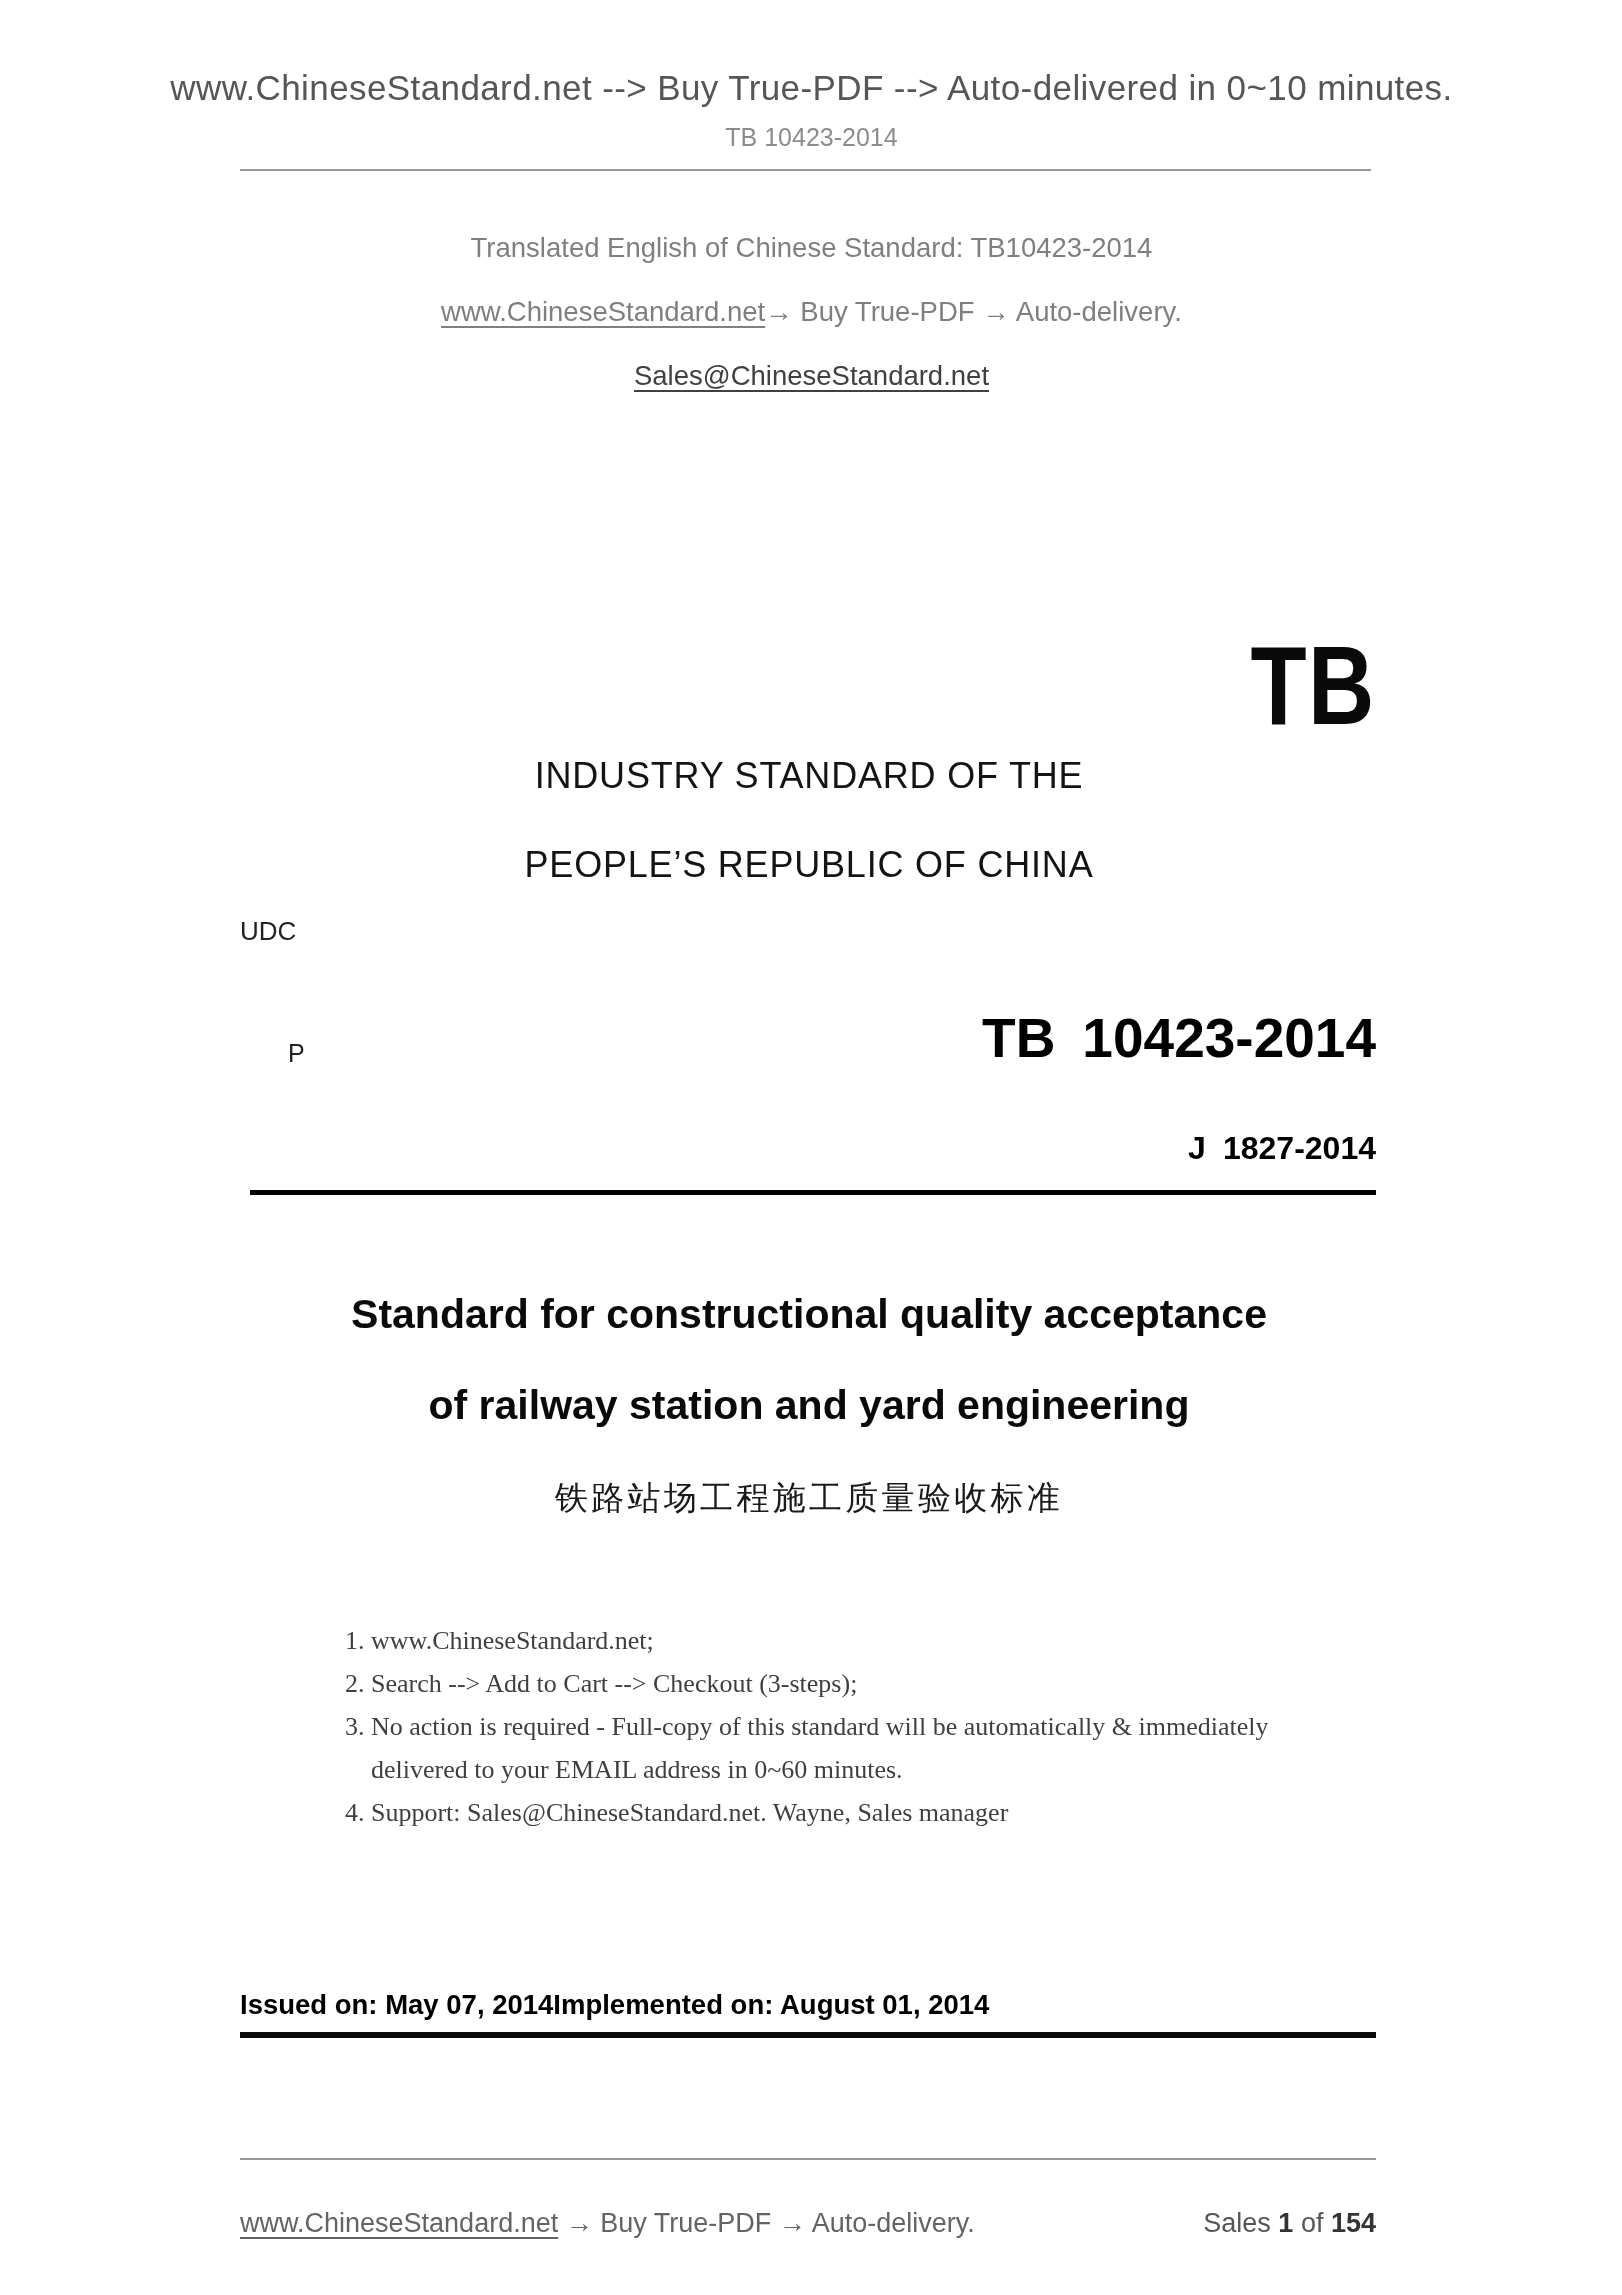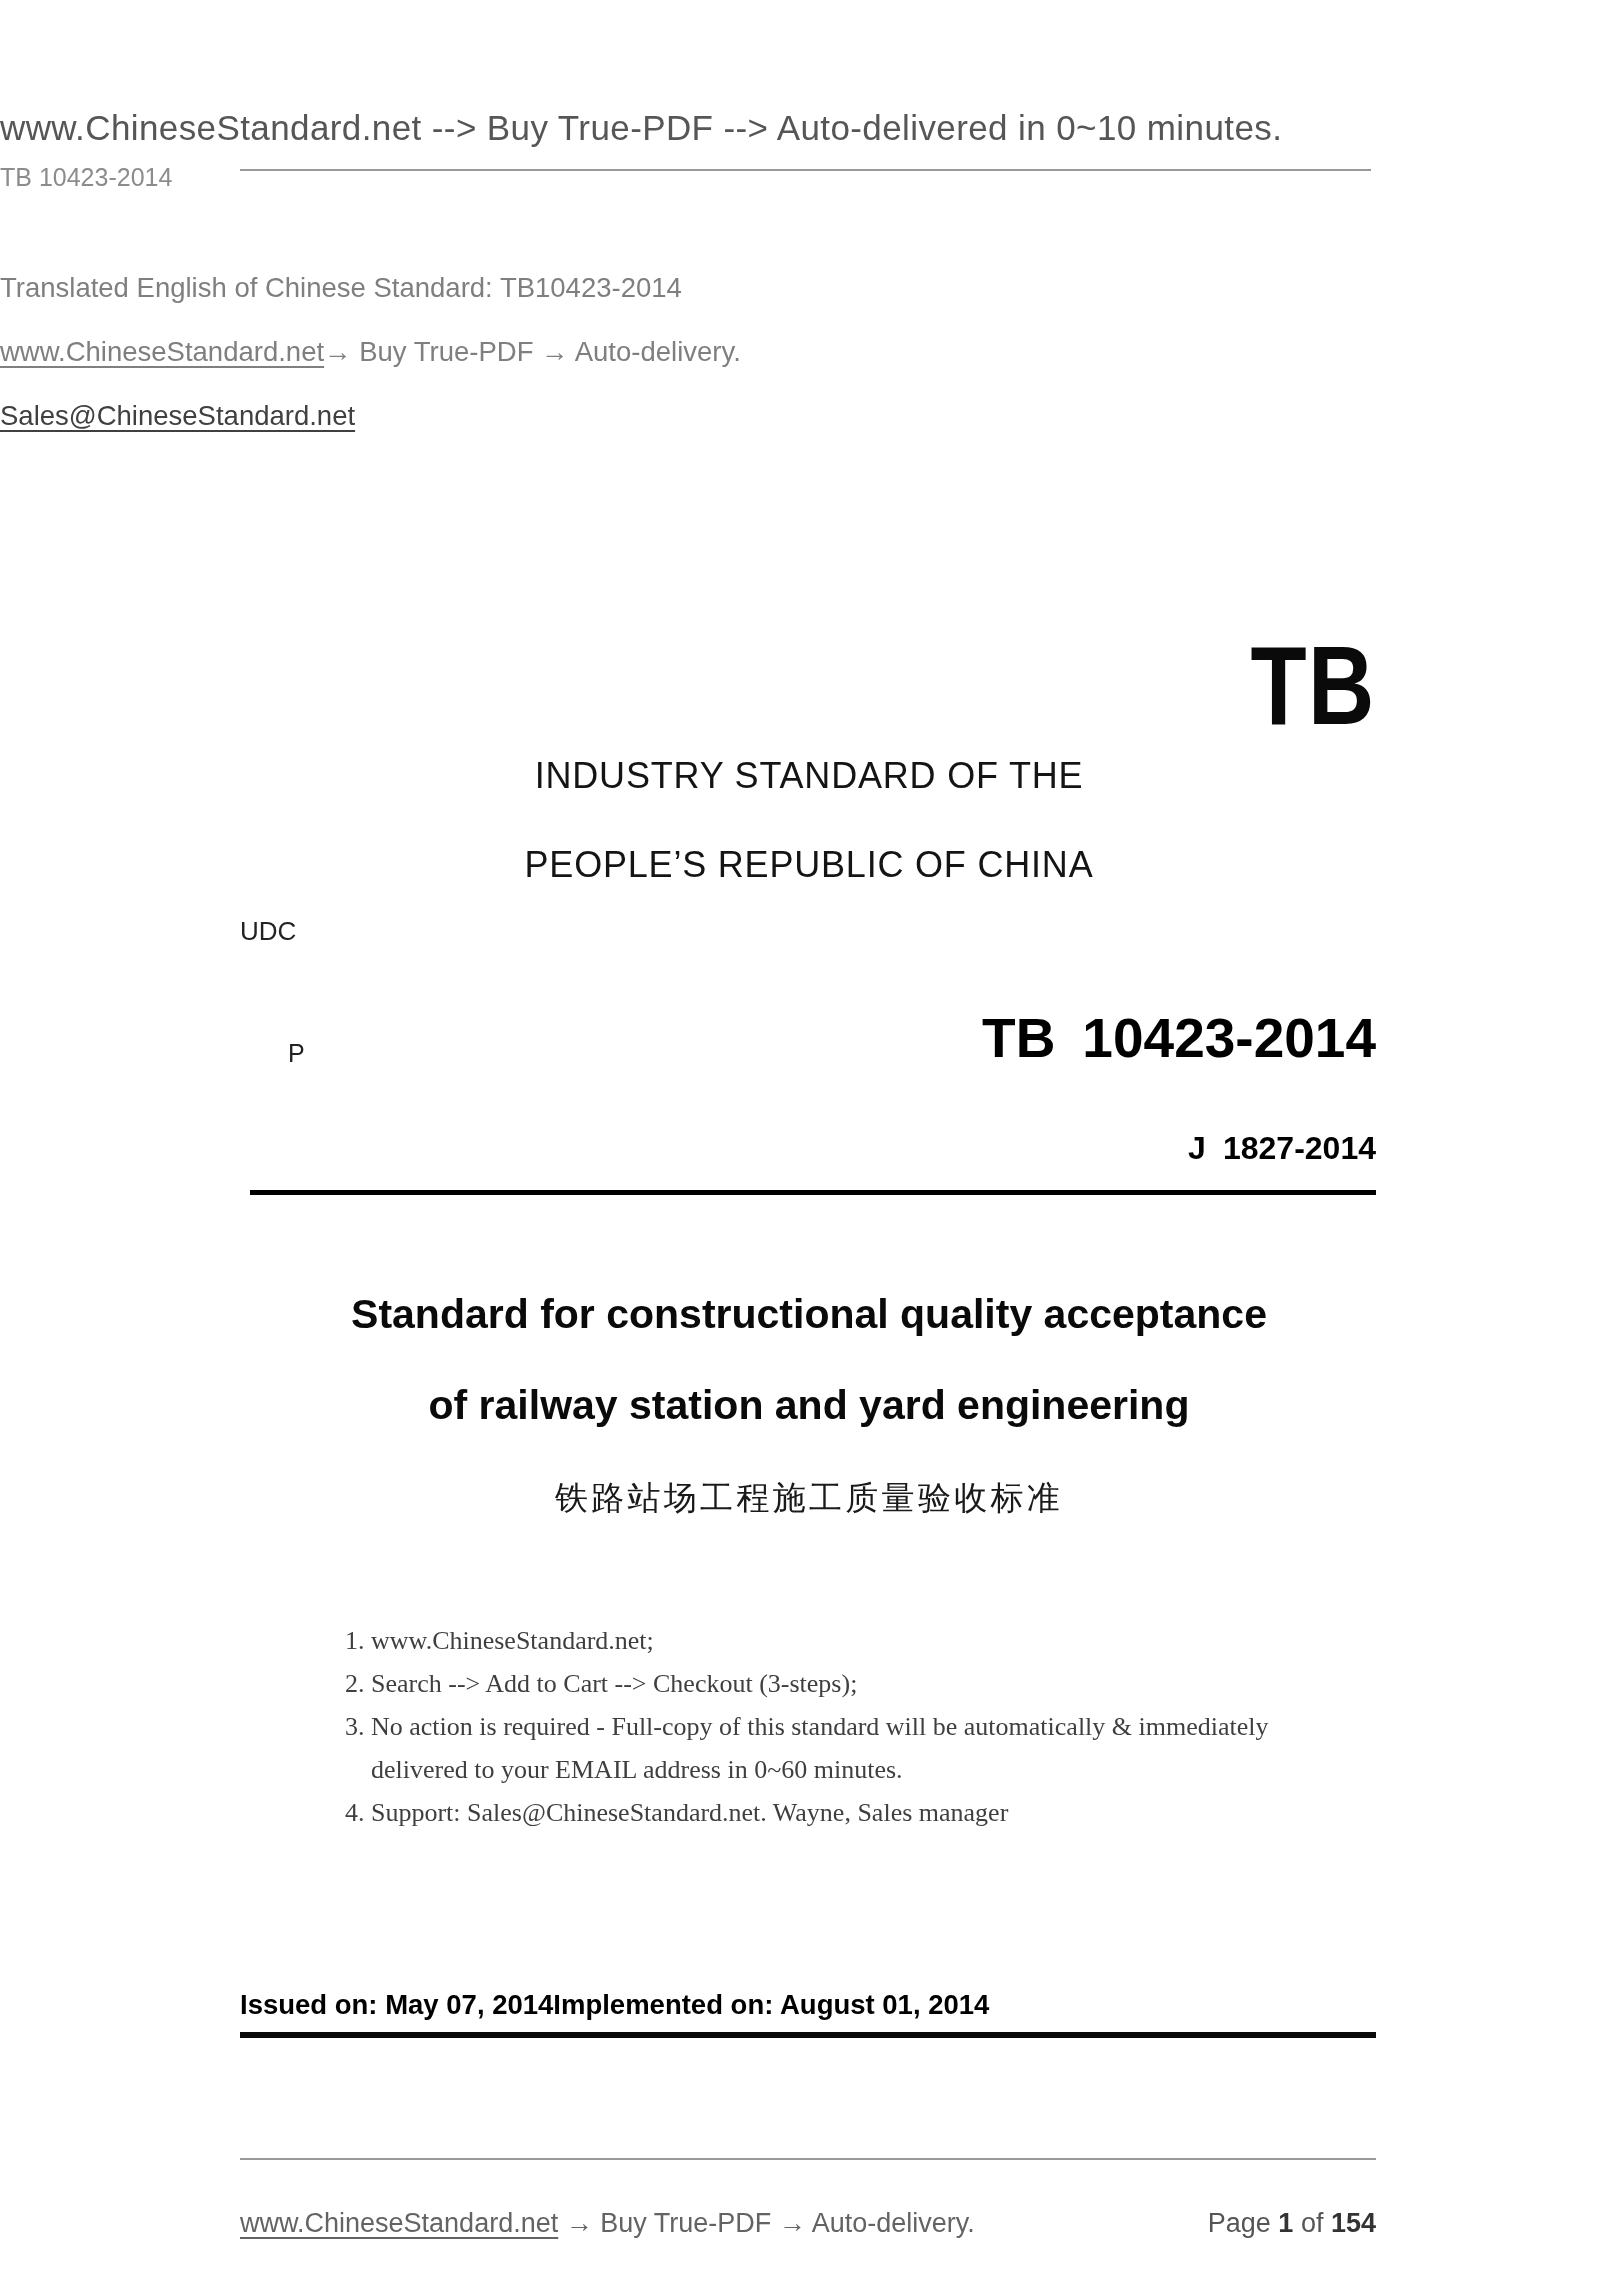--- a/index.html
+++ b/index.html
@@ -6,21 +6,21 @@
   html,body { background:#e8e8e8; }
   .page {
     position:relative;
     width:1623px; height:2295px;
     margin:0 auto;
     background:#ffffff;
     font-family:"Liberation Sans", sans-serif;
     overflow:hidden;
   }
   .abs { position:absolute; }
-  .center-page { left:0; width:100%; text-align:left;margin-top:40px; }
+  .center-page { left:0; width:100%; text-align:center; }
   .center-col { left:242px; width:1134px; text-align:center; }
 
   
   .hdr-line1 { top:68px; font-size:35px; color:#565656; letter-spacing:0.4px; }
   .hdr-code  { top:123px; font-size:25px; color:#8c8c8c; }
   .rule-1 { top:169px; left:240px; width:1131px; height:1.7px; background:#999999; }
 
   
   .t-line1 { top:232px; font-size:27.5px; color:#7f7f7f; }
   .t-line2 { top:296px; font-size:27.5px; color:#7f7f7f; }
@@ -114,21 +114,21 @@
   <div class="abs dates-row">
     <span>Issued on: May 07, 2014</span>
     <span>Implemented on: August 01, 2014</span>
   </div>
   <div class="abs rule-3"></div>
 
   <div class="abs rule-4"></div>
   <div class="abs footer-row">
     <span class="glink">www.ChineseStandard.net</span><span> → Buy True-PDF → Auto-delivery.</span>
     <span class="footer-page">
-      <span>Page</span>
+      <span>Sales</span>
       <b>1</b>
       <span>of</span>
       <b>154</b>
     </span>
   </div>
 
 </div>
 
 
 </body></html>

